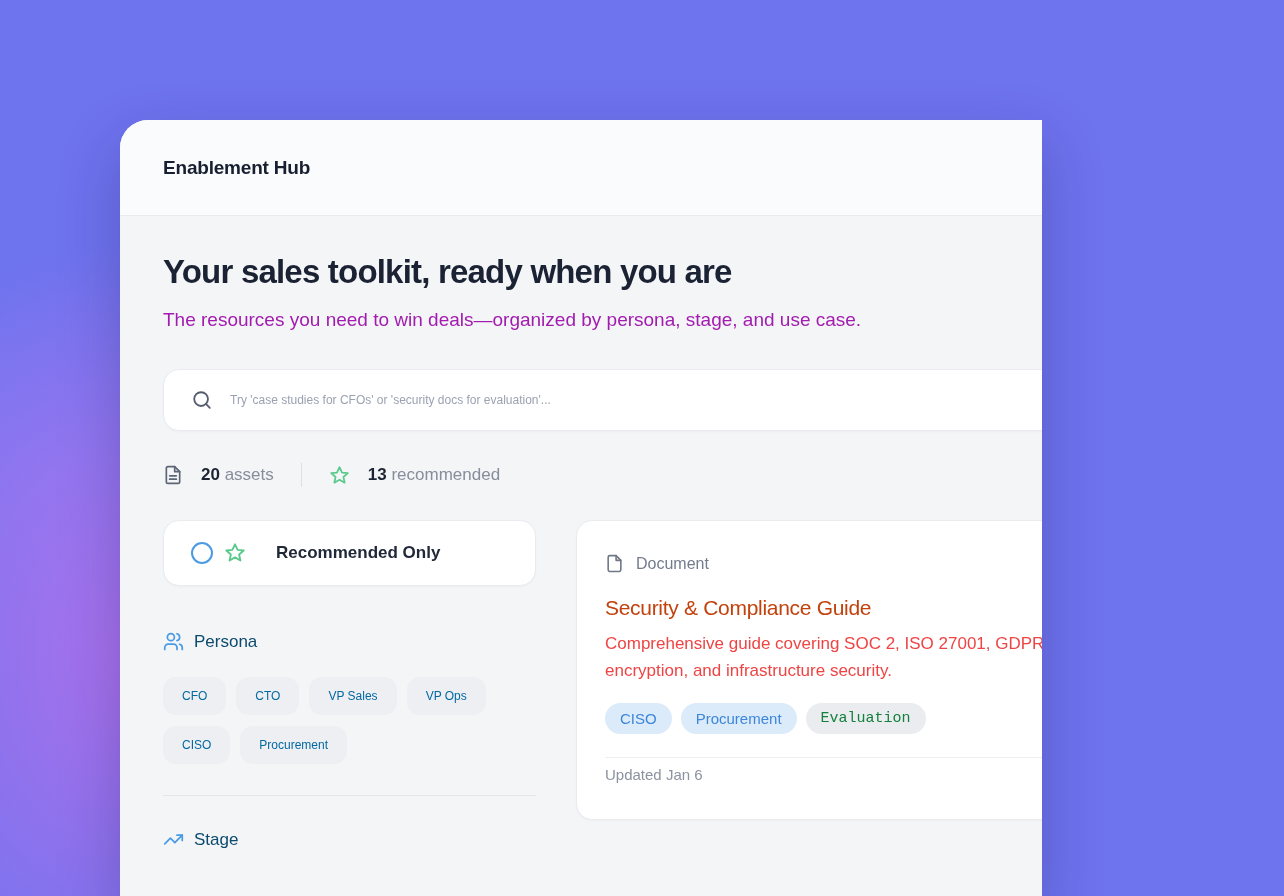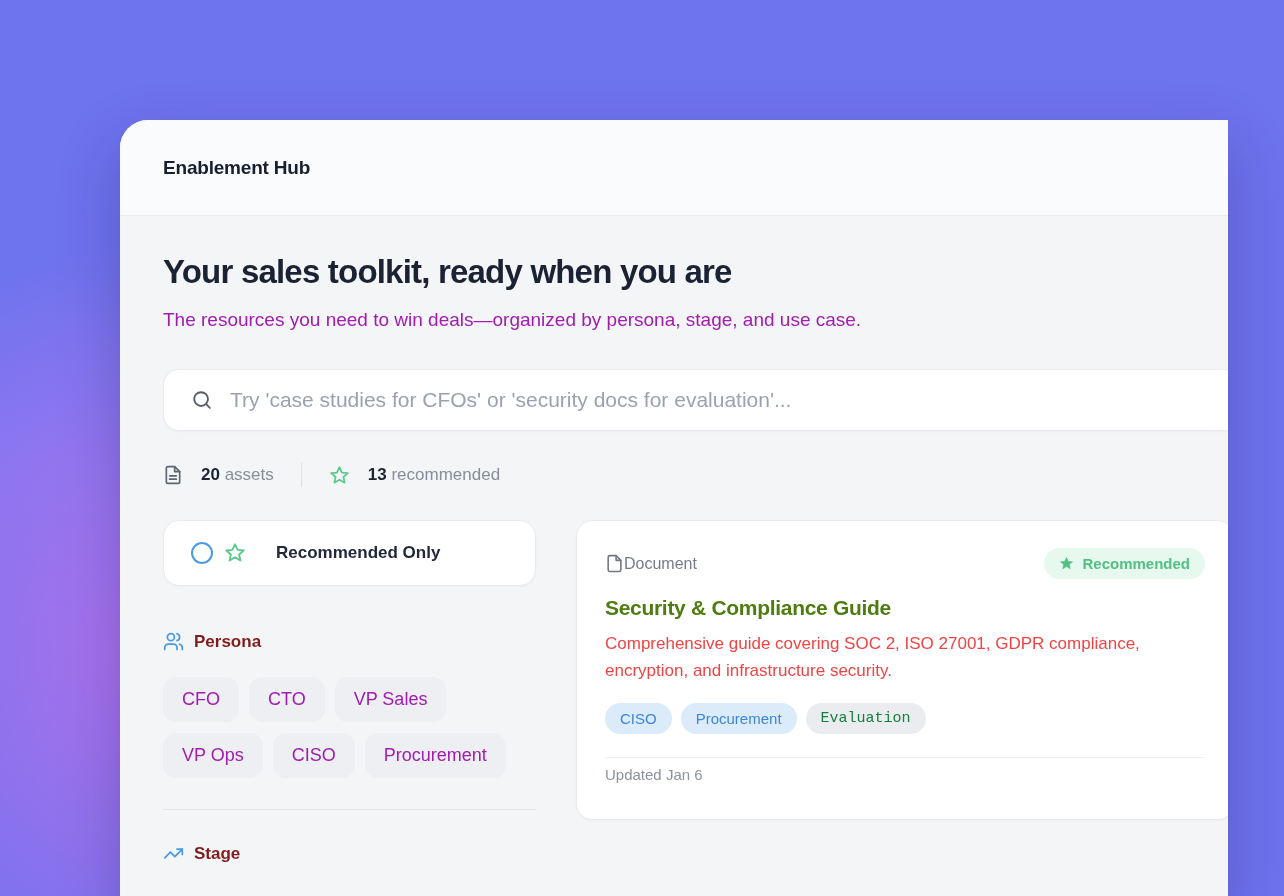--- a/index.html
+++ b/index.html
@@ -7,21 +7,21 @@
   body {
     font-family:"Liberation Sans", sans-serif;
     background-color:#6e73ee;
     background-image:
       radial-gradient(520px 620px at 150px 660px, rgba(183,113,236,0.85), rgba(183,113,236,0) 68%),
       radial-gradient(400px 300px at 60px 480px, rgba(130,125,245,0.6), rgba(130,125,245,0) 70%);
     position:relative;
   }
 
   .panel {
-    position:absolute; left:120px; top:120px; width:1108px; height:776px;
+    position:absolute; left:120px; top:120px; width:922px; height:776px;
     background:#f4f5f7; border-top-left-radius:28px; overflow:hidden;
     box-shadow:0 24px 60px rgba(30,25,90,0.28);
   }
   .panel-header {
     height:96px; background:#fafbfc; border-bottom:1px solid #e9ebef;
     display:flex; align-items:center; padding-left:43px;
   }
   .app-title { font-size:19px; font-weight:700; color:#171f30; letter-spacing:-0.2px; }
 
   .panel-body { padding:36px 0 0 43px; width:1800px; }
@@ -30,21 +30,21 @@
   .hero-subtitle { margin-top:13px; font-size:19px; color:#a21caf; line-height:1.62; max-width:822px; }
 
   .search-bar {
     margin-top:34px; width:1753px; height:62px; background:#ffffff;
     border:1px solid #e9ebef; border-radius:16px; display:flex; align-items:center;
     padding-left:27px; box-shadow:0 1px 2px rgba(25,32,56,0.03);
   }
   .search-bar svg { flex:0 0 auto; }
   .search-input {
     border:none; outline:none; background:transparent; margin-left:17px;
-    font-family:"Liberation Sans", sans-serif; font-size:21px; color:#2a3143; width:900px;
+    font-family:"Liberation Sans", sans-serif; font-size:12px; color:#2a3143; width:900px;
   }
   .search-input::placeholder { color:#9aa2b1; }
 
   .stats-row { margin-top:32px; display:flex; align-items:center; }
   .stat { display:flex; align-items:center; gap:18px; font-size:17px; color:#868e9c; }
   .stat b { color:#1c2434; font-weight:700; }
   .stat .lbl { color:#868e9c; }
   .stats-divider { width:1px; height:24px; background:#dcdfe5; margin:0 27px; }
 
   .content-grid { margin-top:33px; display:flex; align-items:flex-start; }
@@ -53,44 +53,44 @@
   .sidebar { width:373px; flex:0 0 auto; }
   .reco-card {
     height:66px; background:#fff; border:1px solid #e9ebef; border-radius:16px;
     display:flex; align-items:center; padding-left:27px; gap:11px; cursor:pointer;
     box-shadow:0 1px 2px rgba(25,32,56,0.03);
   }
   .radio-circle { width:22px; height:22px; border:2px solid #4a9be4; border-radius:50%; background:#fff; }
   .reco-label { font-size:17px; font-weight:700; color:#212939; margin-left:19px; }
 
   .filter-section-head { display:flex; align-items:center; gap:10px; margin-top:45px; }
-  .filter-section-head .t { font-size:17px; font-weight:700; color:#7f1d1d; }
+  .filter-section-head .t { font-size:17px; font-weight:400; color:#0c4a6e; }
 
   .chip-wrap { margin-top:25px; display:flex; flex-wrap:wrap; gap:11px 10px; width:373px; }
   .chip {
     background:#edeff2; border:none; border-radius:13px; padding:12px 19px;
-    font-family:"Liberation Sans", sans-serif; font-size:18px; font-weight:500;
-    color:#a21caf; cursor:pointer;
+    font-family:"Liberation Sans", sans-serif; font-size:12px; font-weight:500;
+    color:#0369a1; cursor:pointer;
   }
   .sidebar-divider { height:1px; background:#e3e5ea; margin-top:31px; }
   .stage-head { margin-top:33px; }
 
   
   .cards-row { display:flex; gap:24px; margin-left:40px; }
   .asset-card {
     width:658px; background:#fff; border:1px solid #e9ebef; border-radius:16px;
     padding:27px 28px 0 28px; height:300px; box-shadow:0 1px 2px rgba(25,32,56,0.03);
   }
   .card-top { display:flex; align-items:center; justify-content:space-between; }
-  .card-type { display:flex; align-items:center; font-size:16px; color:#747c8b; }
+  .card-type { display:flex; align-items:center; gap:12px; font-size:16px; color:#747c8b; }
   .reco-badge {
     display:flex; align-items:center; gap:8px; background:#e7f8ee; border-radius:999px;
     padding:7px 15px; font-size:15px; font-weight:600; color:#52bf85;
   }
-  .card-title { margin-top:17px; font-size:21px; font-weight:700; color:#4d7c0f; letter-spacing:-0.3px; }
+  .card-title { margin-top:17px; font-size:21px; font-weight:400; color:#c2410c; letter-spacing:-0.3px; }
   .card-desc { margin-top:11px; font-size:17px; color:#ef4444; line-height:1.55; max-width:585px; }
   .tag-row { margin-top:19px; display:flex; gap:9px; }
   .tag { border-radius:999px; padding:7px 15px; font-size:15px; font-weight:500; cursor:pointer; }
   .tag.blue { background:#dcebfa; color:#3c86da; }
   .tag.gray { background:#eaecf0; color:#15803d;font-family:Liberation Mono, monospace; }
   .card-divider { height:1px; background:#eceef1; margin-top:23px; }
   .card-footer { margin-top:8px; font-size:15px; color:#8b92a0; }
 
   .asset-card.partial { padding:27px 0 0 22px; }
 </style>

